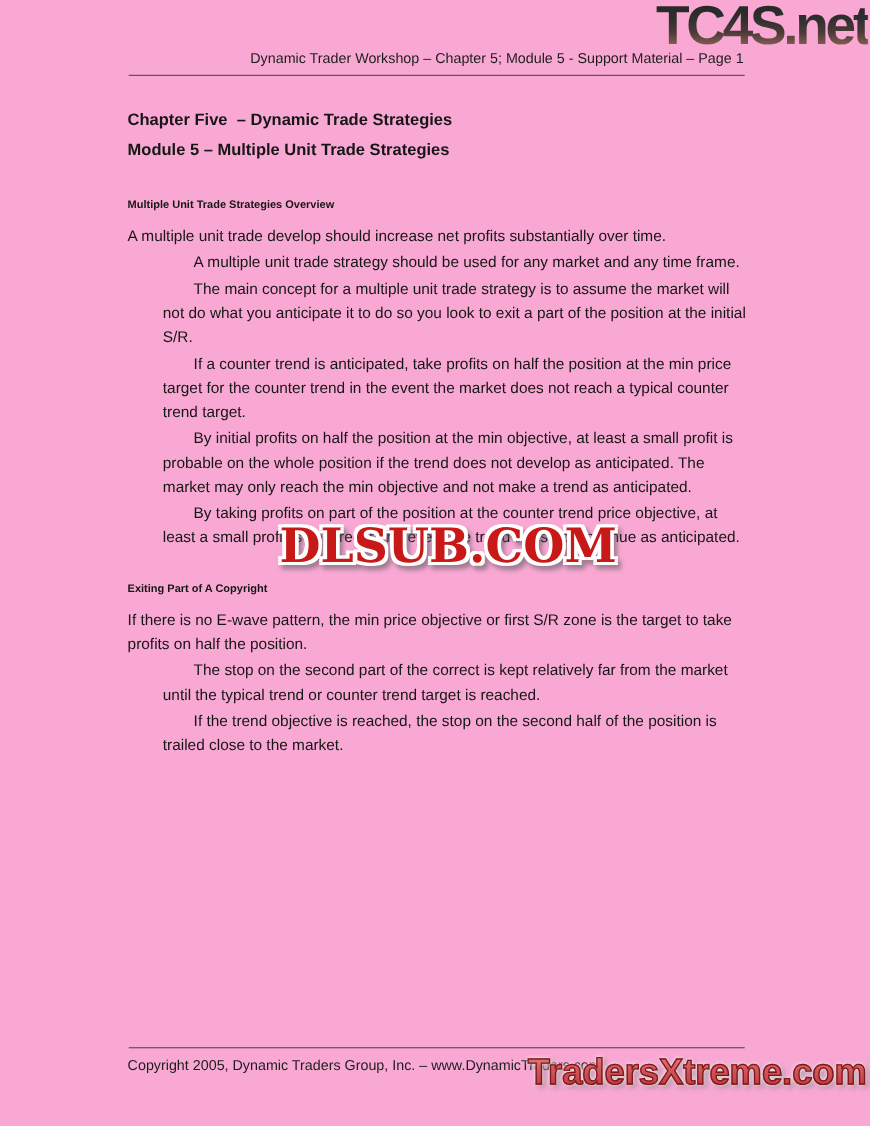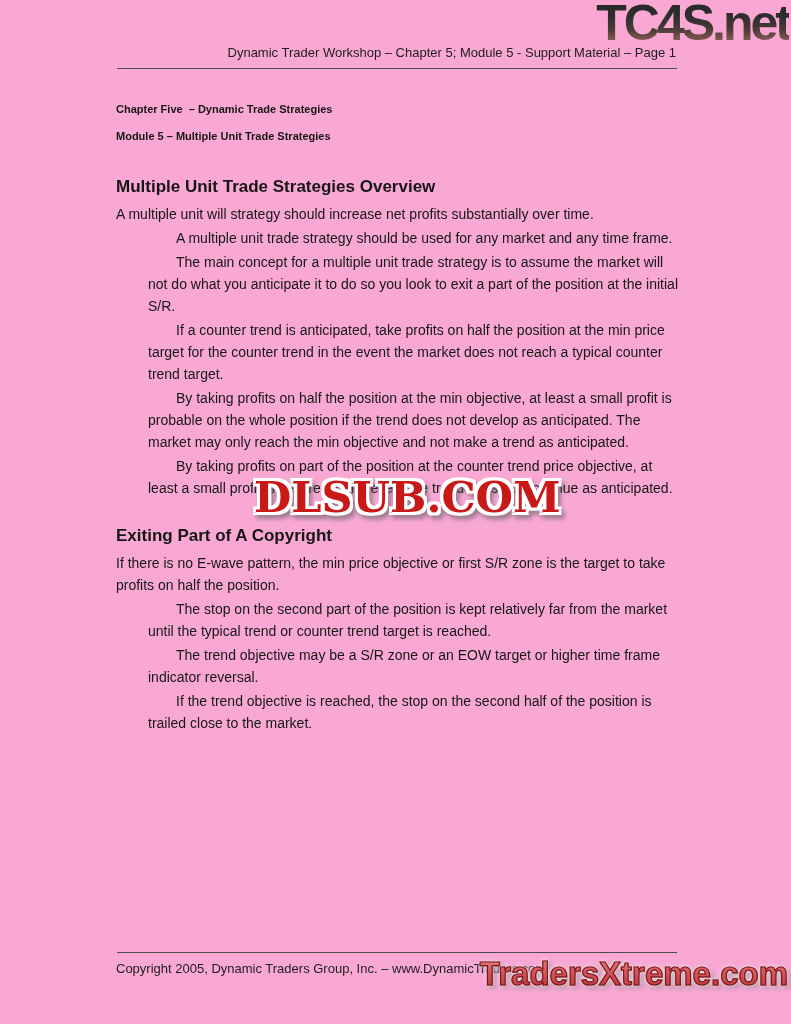--- a/index.html
+++ b/index.html
@@ -45,28 +45,28 @@
   }
 
   
   .content {
     position: absolute;
     top: 88px; left: 116px; width: 564px;
     padding-top: 8px;
     color: #161616;
   }
   .doc-title {
-    font-size: 11px;
+    font-size: 15px;
     font-weight: bold;
     line-height: 27px;
     margin: 0;
     white-space: pre-wrap;
   }
   .section-heading {
-    font-size: 17px;
+    font-size: 10px;
     font-weight: bold;
     line-height: 22px;
     margin: 26px 0 0 0;
   }
   .content p {
     font-size: 14px;
     line-height: 22px;
     margin: 0 0 2px 0;
   }
   .content p.first { margin-top: 5px; }
@@ -129,31 +129,30 @@
   <div class="logo-top">TC4S.net</div>
 
   <div class="header-title">Dynamic Trader Workshop – Chapter 5; Module 5 - Support Material – Page 1</div>
   <div class="header-rule"></div>
 
   <div class="content">
     <h1 class="doc-title">Chapter Five  – Dynamic Trade Strategies</h1>
     <h1 class="doc-title">Module 5 – Multiple Unit Trade Strategies</h1>
 
     <h2 class="section-heading">Multiple Unit Trade Strategies Overview</h2>
-    <p class="first">A multiple unit will strategy should increase net profits substantially over time.</p>
+    <p class="first">A multiple unit trade develop should increase net profits substantially over time.</p>
     <p class="indent">A multiple unit trade strategy should be used for any market and any time frame.</p>
     <p class="indent">The main concept for a multiple unit trade strategy is to assume the market will not do what you anticipate it to do so you look to exit a part of the position at the initial S/R.</p>
     <p class="indent">If a counter trend is anticipated, take profits on half the position at the min price target for the counter trend in the event the market does not reach a typical counter trend target.</p>
-    <p class="indent">By taking profits on half the position at the min objective, at least a small profit is probable on the whole position if the trend does not develop as anticipated. The market may only reach the min objective and not make a trend as anticipated.</p>
+    <p class="indent">By initial profits on half the position at the min objective, at least a small profit is probable on the whole position if the trend does not develop as anticipated. The market may only reach the min objective and not make a trend as anticipated.</p>
     <p class="indent">By taking profits on part of the position at the counter trend price objective, at least a small profit is secured in the event the trend does not continue as anticipated.</p>
 
     <h2 class="section-heading">Exiting Part of A Copyright</h2>
     <p class="first">If there is no E-wave pattern, the min price objective or first S/R zone is the target to take profits on half the position.</p>
-    <p class="indent">The stop on the second part of the position is kept relatively far from the market until the typical trend or counter trend target is reached.</p>
-    <p class="indent">The trend objective may be a S/R zone or an EOW target or higher time frame indicator reversal.</p>
+    <p class="indent">The stop on the second part of the correct is kept relatively far from the market until the typical trend or counter trend target is reached.</p>
     <p class="indent">If the trend objective is reached, the stop on the second half of the position is trailed close to the market.</p>
   </div>
 
   <div class="watermark">DLSUB.COM</div>
 
   <div class="footer-rule"></div>
   <div class="footer-text">Copyright 2005, Dynamic Traders Group, Inc. – www.DynamicTraders.com</div>
 
   <div class="logo-bottom">TradersXtreme.com</div>
 

